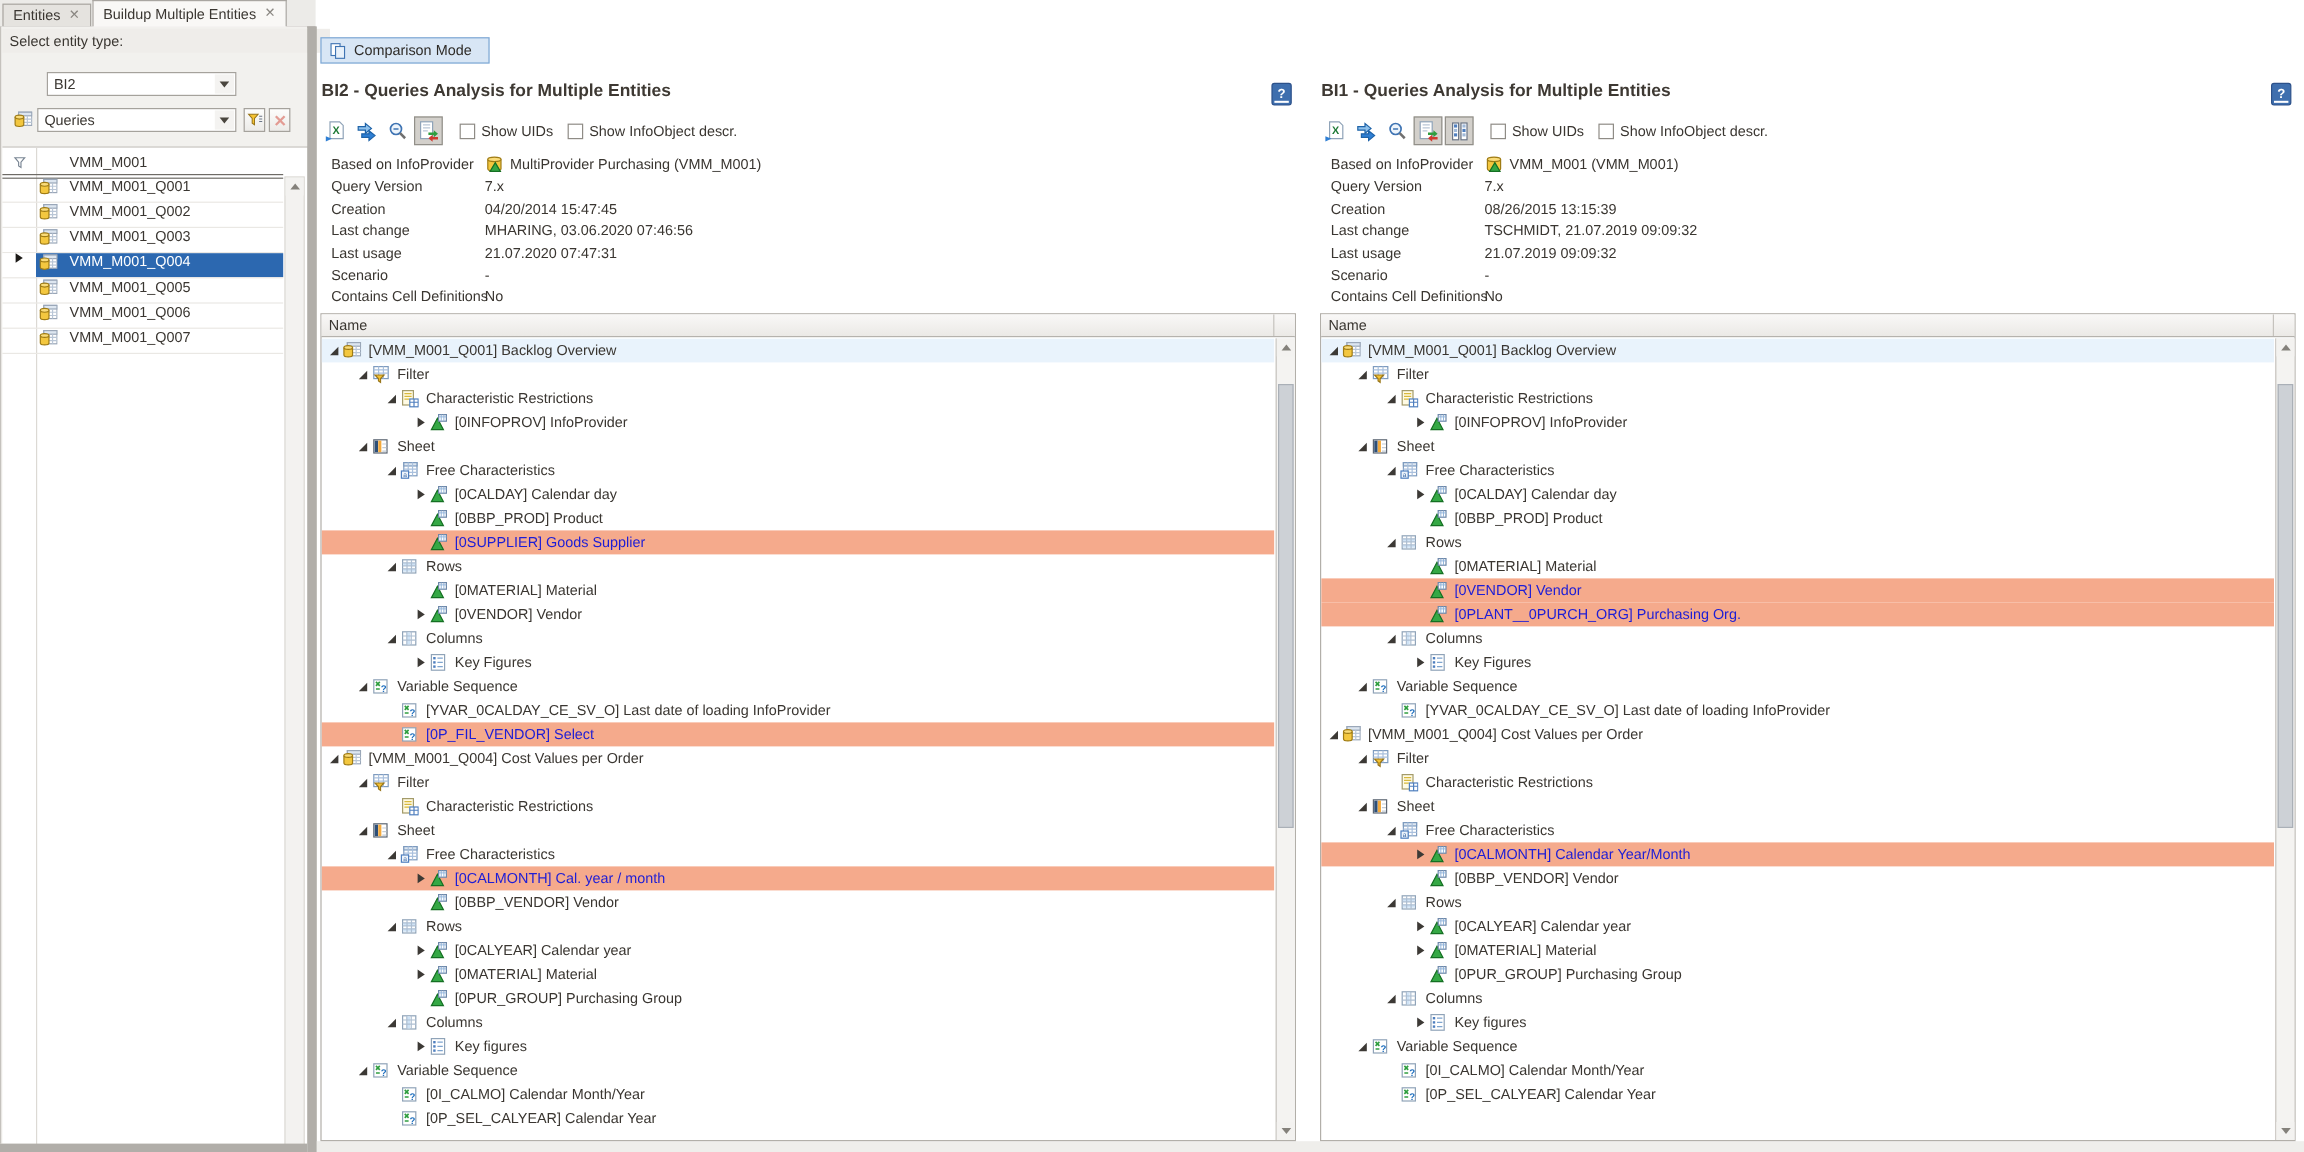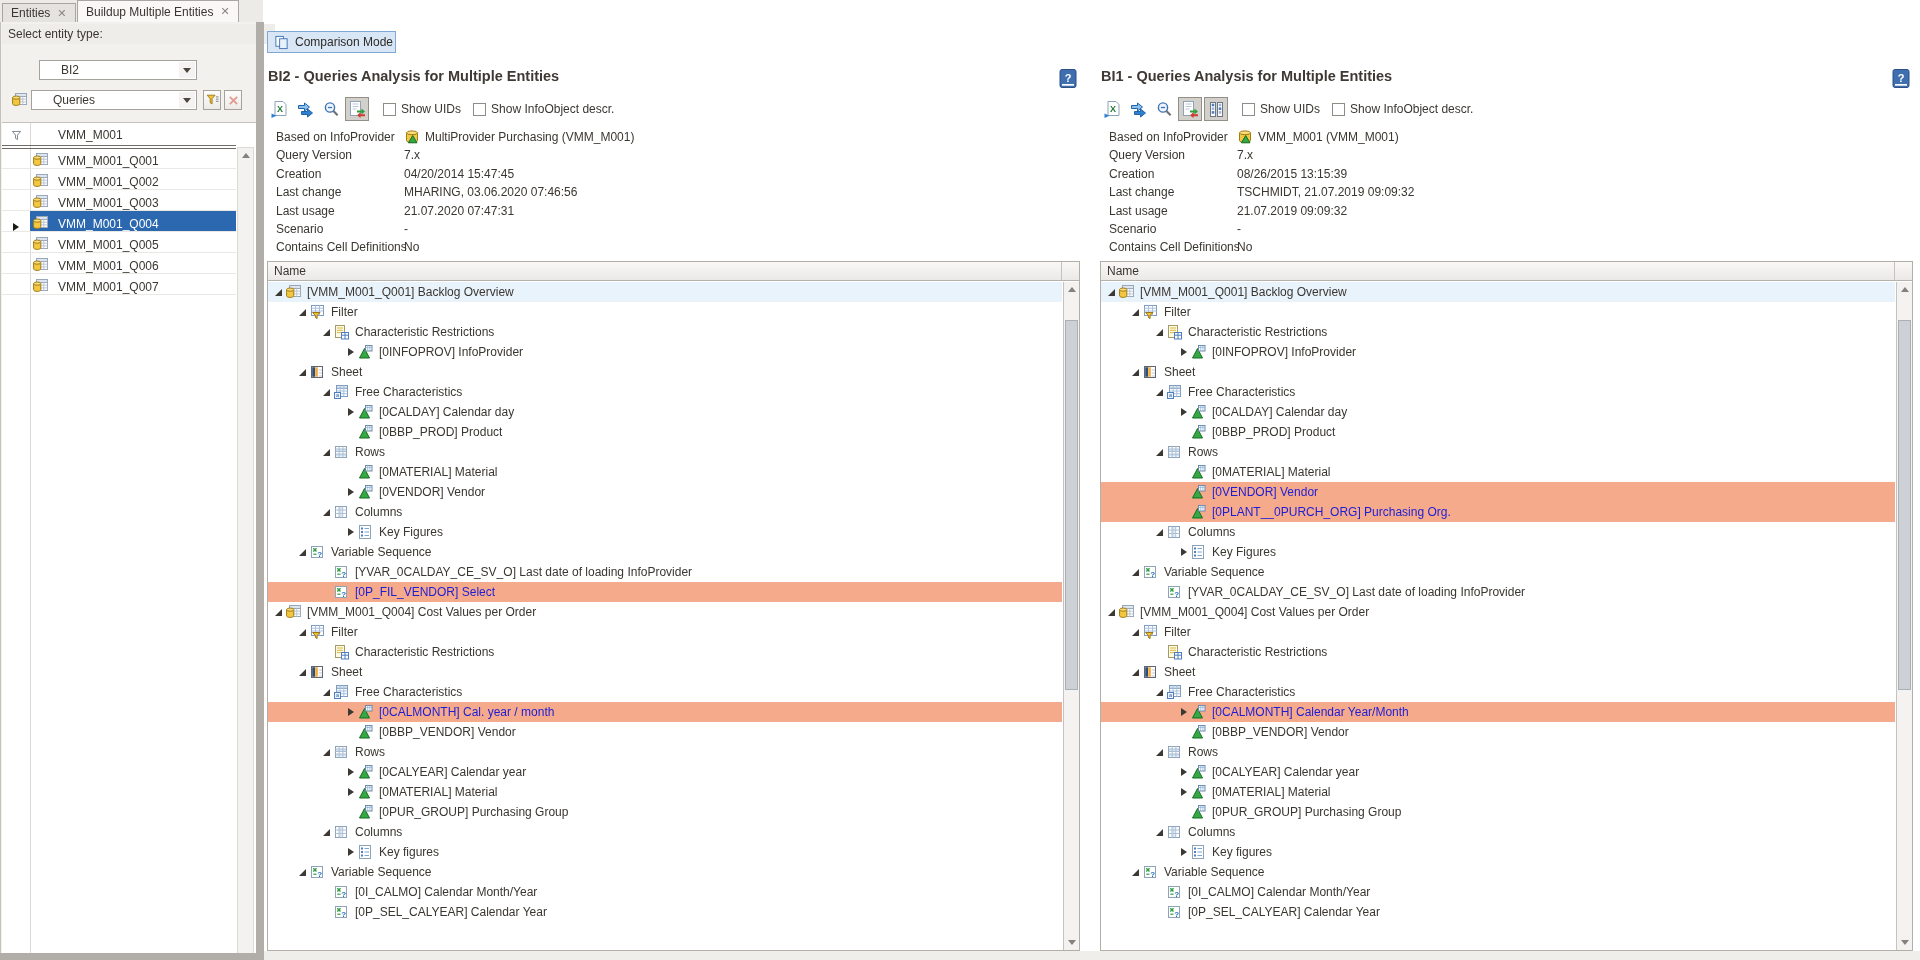--- a/index.html
+++ b/index.html
@@ -13,48 +13,48 @@
        border:1px solid #a9a6a1;background:#e5e3df;box-sizing:border-box;white-space:nowrap}
   .tab .x{color:#8a8782;font-size:11px;line-height:1}
   .tab.inactive{left:2px;top:3px;height:20px}
   .tab.active{left:77px;top:0;height:23px;background:#f9f8f6;border-bottom:1px solid #f9f8f6}
 
   
   .sidebar{position:absolute;left:0;top:22px;width:256px;height:931px;background:#f2f1ee;box-sizing:border-box;border-left:1px solid #c5c2bd}
   .selbar{position:absolute;left:1px;top:2px;width:273px;height:20px;background:#efedea;font-size:12px;
           display:flex;align-items:center;padding-left:6px;box-sizing:border-box}
   .combo{position:absolute;height:20px;background:#fff;border:1px solid #a5a29c;box-sizing:border-box;
-         font-size:12px;display:flex;align-items:center;padding-left:21px}
+         font-size:12px;display:flex;align-items:center;padding-left:5px}
   .combo .arr{position:absolute;right:1px;top:1px;bottom:1px;width:16px;display:flex;align-items:center;justify-content:center;background:#f4f3f1}
   .dn{width:0;height:0;border-left:4px solid transparent;border-right:4px solid transparent;border-top:5px solid #4a463f}
   .sbtn{position:absolute;width:18px;height:20px;border:1px solid #a5a29c;background:linear-gradient(#fdfdfc,#ecebe8);
         box-sizing:border-box;display:flex;align-items:center;justify-content:center}
   .slist{position:absolute;left:1px;top:100px;width:256px;height:831px;background:#fff;border-top:1px solid #c5c2bd}
   .gutline{position:absolute;left:28px;top:0;bottom:0;width:1px;background:#dcd9d4}
   .sfrow{position:absolute;left:0;top:2px;width:234px;height:20px;display:flex;align-items:center;font-size:12px}
   .dbl{position:absolute;left:0;top:22px;width:234px;height:2px;border-top:1px solid #6e6b66;border-bottom:1px solid #6e6b66}
   .srows{position:absolute;left:0;top:25px;width:234px}
-  .srow{height:20px;display:flex;align-items:flex-end;font-size:12px;border-bottom:1px solid #eae8e4;position:relative}
+  .srow{height:20px;display:flex;align-items:flex-start;font-size:12px;border-bottom:1px solid #eae8e4;position:relative}
   .sgut{width:28px;display:flex;align-items:center;justify-content:center;flex:0 0 28px}
   .sic{width:26px;display:flex;align-items:center;flex:0 0 26px;padding-left:2px;box-sizing:border-box}
   .slab{padding-left:2px;white-space:nowrap}
   .srow.sel{background:linear-gradient(to right,#fff 28px,#2c68b0 28px)}
   .srow.sel .slab{color:#fff}
   .mark{width:0;height:0;border-left:6px solid #1c1a17;border-top:4px solid transparent;border-bottom:4px solid transparent}
   .sscroll{position:absolute;left:236px;top:125px;width:17px;height:828px;background:#f3f2f0;border:1px solid #dddad5;box-sizing:border-box}
   .sb-up,.sb-dn{position:absolute;left:0;width:15px;height:15px;display:flex;align-items:center;justify-content:center;background:#f3f2f0}
   .sb-up{top:0}.sb-dn{bottom:0}
   .tri-up{width:0;height:0;border-left:4px solid transparent;border-right:4px solid transparent;border-bottom:5px solid #84817b}
   .tri-dn{width:0;height:0;border-left:4px solid transparent;border-right:4px solid transparent;border-top:5px solid #84817b}
   .splitter{position:absolute;left:256px;top:22px;width:8px;height:938px;background:#b1aea9}
   .sidebottom{position:absolute;left:0;top:953px;width:256px;height:7px;background:#b1aea9}
 
   
   .mainbottom{position:absolute;left:264px;top:951px;width:1656px;height:9px;background:#efeeeb}
-  .cmpbtn{position:absolute;left:267px;top:31px;height:22px;padding:0 2px 0 6px;display:flex;align-items:center;gap:6px;
+  .cmpbtn{position:absolute;left:267px;top:31px;height:22px;padding:0 14px 0 6px;display:flex;align-items:center;gap:6px;
           background:#d8e6f5;border:1px solid #7fa8d4;font-size:12px;color:#2e2b27;box-sizing:border-box}
 
   .panel{position:absolute;top:0;width:813px;height:960px}
   .ptitle{position:absolute;left:1px;top:68px;font-size:14.5px;font-weight:bold;color:#3e3933;white-space:nowrap}
   .phelp{position:absolute;left:791px;top:68px;width:21px;height:22px}
   .ptool{position:absolute;left:0;top:97px;height:24px;display:flex;align-items:center}
   .tbtn{width:24px;height:24px;display:flex;align-items:center;justify-content:center;margin-right:2px;
         border:1px solid transparent;box-sizing:border-box}
   .tbtn.pressed{background:#d3d0cb;border:1px solid #928f89}
   .cb{display:flex;align-items:center;gap:5px;margin-left:12px;font-size:12px}
@@ -471,20 +471,31 @@
           <span class="texp"></span>
           <span class="ticon">
             <svg width="16" height="16" viewBox="0 0 16 16">
               <path d="M7.5 4.5 2.5 14h10z" fill="#35a845" stroke="#156f23"></path>
               <rect x="8.5" y="1.5" width="6.5" height="5.5" fill="#fff" stroke="#6d87a8"></rect>
               <path d="M8.5 3.4h6.5M10.7 1.5v5.5M12.9 1.5v5.5" stroke="#8fb3d9" stroke-width="0.8" fill="none"></path>
             </svg>
           </span>
           <span class="tlab">[0BBP_PROD] Product</span>
         </div>
+        <div class="trow hl" style="padding-left: 76px;">
+          <span class="texp"></span>
+          <span class="ticon">
+            <svg width="16" height="16" viewBox="0 0 16 16">
+              <path d="M7.5 4.5 2.5 14h10z" fill="#35a845" stroke="#156f23"></path>
+              <rect x="8.5" y="1.5" width="6.5" height="5.5" fill="#fff" stroke="#6d87a8"></rect>
+              <path d="M8.5 3.4h6.5M10.7 1.5v5.5M12.9 1.5v5.5" stroke="#8fb3d9" stroke-width="0.8" fill="none"></path>
+            </svg>
+          </span>
+          <span class="tlab">[0SUPPLIER] Goods Supplier</span>
+        </div>
         <div class="trow" style="padding-left: 52px;">
           <span class="texp">
             <span class="g-open"></span>
           </span>
           <span class="ticon">
             <svg width="16" height="16" viewBox="0 0 16 16">
               <rect x="2.5" y="2.5" width="11" height="11" fill="#fff" stroke="#8fa3b8"></rect>
               <rect x="3" y="5.1" width="10" height="2.4" fill="#cfe3f6"></rect>
               <rect x="3" y="10" width="10" height="2.4" fill="#cfe3f6"></rect>
               <path d="M2.5 5h11M2.5 7.5h11M2.5 10h11M6.2 2.5v11M9.9 2.5v11" stroke="#aebfd2" fill="none"></path>

